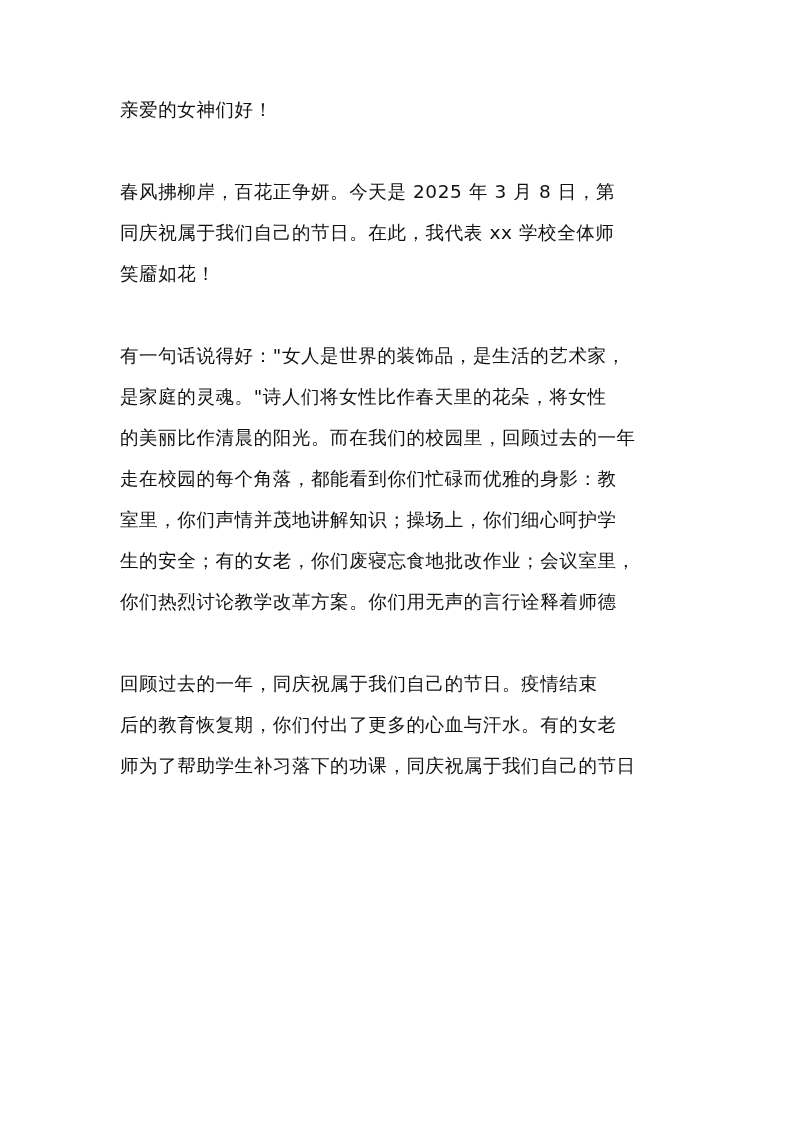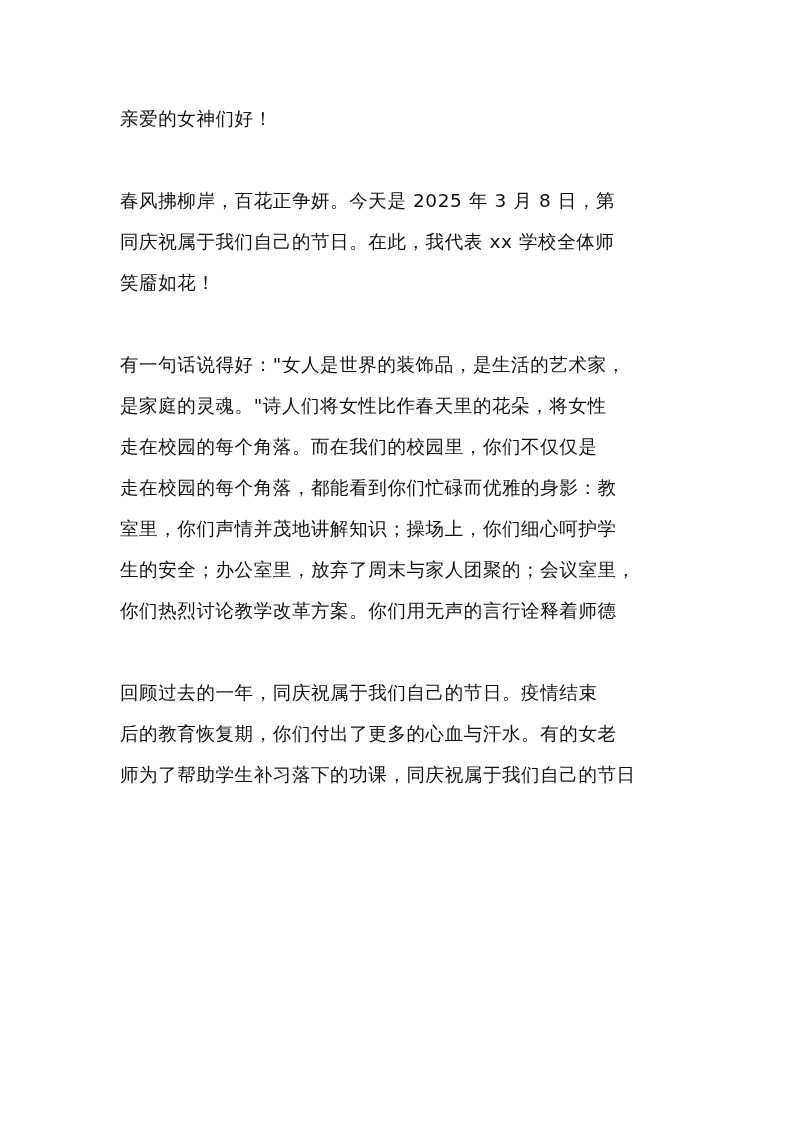--- a/index.html
+++ b/index.html
@@ -11,21 +11,21 @@
       width: 793px;
       height: 1122px;
       position: relative;
       overflow: hidden;
       font-family: "DejaVu Sans", sans-serif;
       color: #111111;
     }
     .page {
       position: absolute;
       left: 120px;
-      top: 98px;
+      top: 89px;
       width: 580px;
     }
     .line {
       height: 41px;
       line-height: 41px;
       font-size: 18.5px;
       letter-spacing: 0.6px;
       white-space: nowrap;
     }
     .para {
@@ -45,24 +45,24 @@
 
   <div class="para">
     <div class="line">春风拂柳岸，百花正争妍。今天是 2025 年 3 月 8 日，第</div>
     <div class="line">同庆祝属于我们自己的节日。在此，我代表 xx 学校全体师</div>
     <div class="line">笑靥如花！</div>
   </div>
 
   <div class="para">
     <div class="line">有一句话说得好："女人是世界的装饰品，是生活的艺术家，</div>
     <div class="line">是家庭的灵魂。"诗人们将女性比作春天里的花朵，将女性</div>
-    <div class="line">走在校园的每个角落。而在我们的校园里，你们不仅仅是</div>
+    <div class="line">的美丽比作清晨的阳光。而在我们的校园里，回顾过去的一年</div>
     <div class="line">走在校园的每个角落，都能看到你们忙碌而优雅的身影：教</div>
     <div class="line">室里，你们声情并茂地讲解知识；操场上，你们细心呵护学</div>
-    <div class="line">生的安全；办公室里，放弃了周末与家人团聚的；会议室里，</div>
+    <div class="line">生的安全；有的女老，你们废寝忘食地批改作业；会议室里，</div>
     <div class="line">你们热烈讨论教学改革方案。你们用无声的言行诠释着师德</div>
   </div>
 
   <div class="para">
     <div class="line">回顾过去的一年，同庆祝属于我们自己的节日。疫情结束</div>
     <div class="line">后的教育恢复期，你们付出了更多的心血与汗水。有的女老</div>
     <div class="line">师为了帮助学生补习落下的功课，同庆祝属于我们自己的节日</div>
   </div>
 </div>
 

